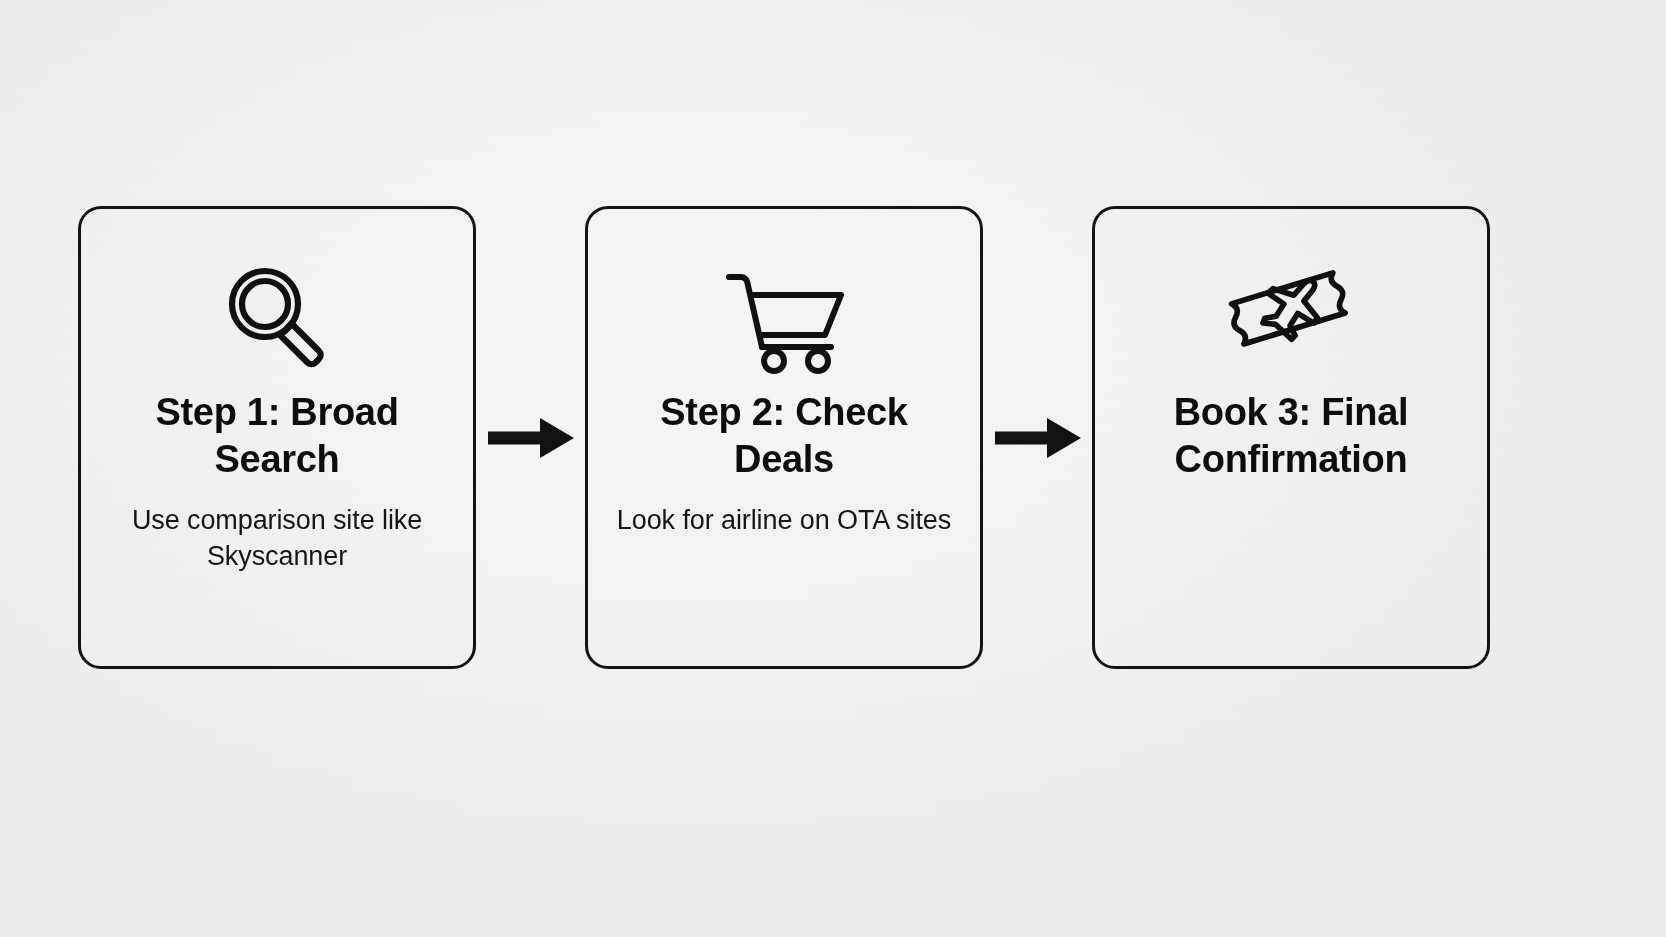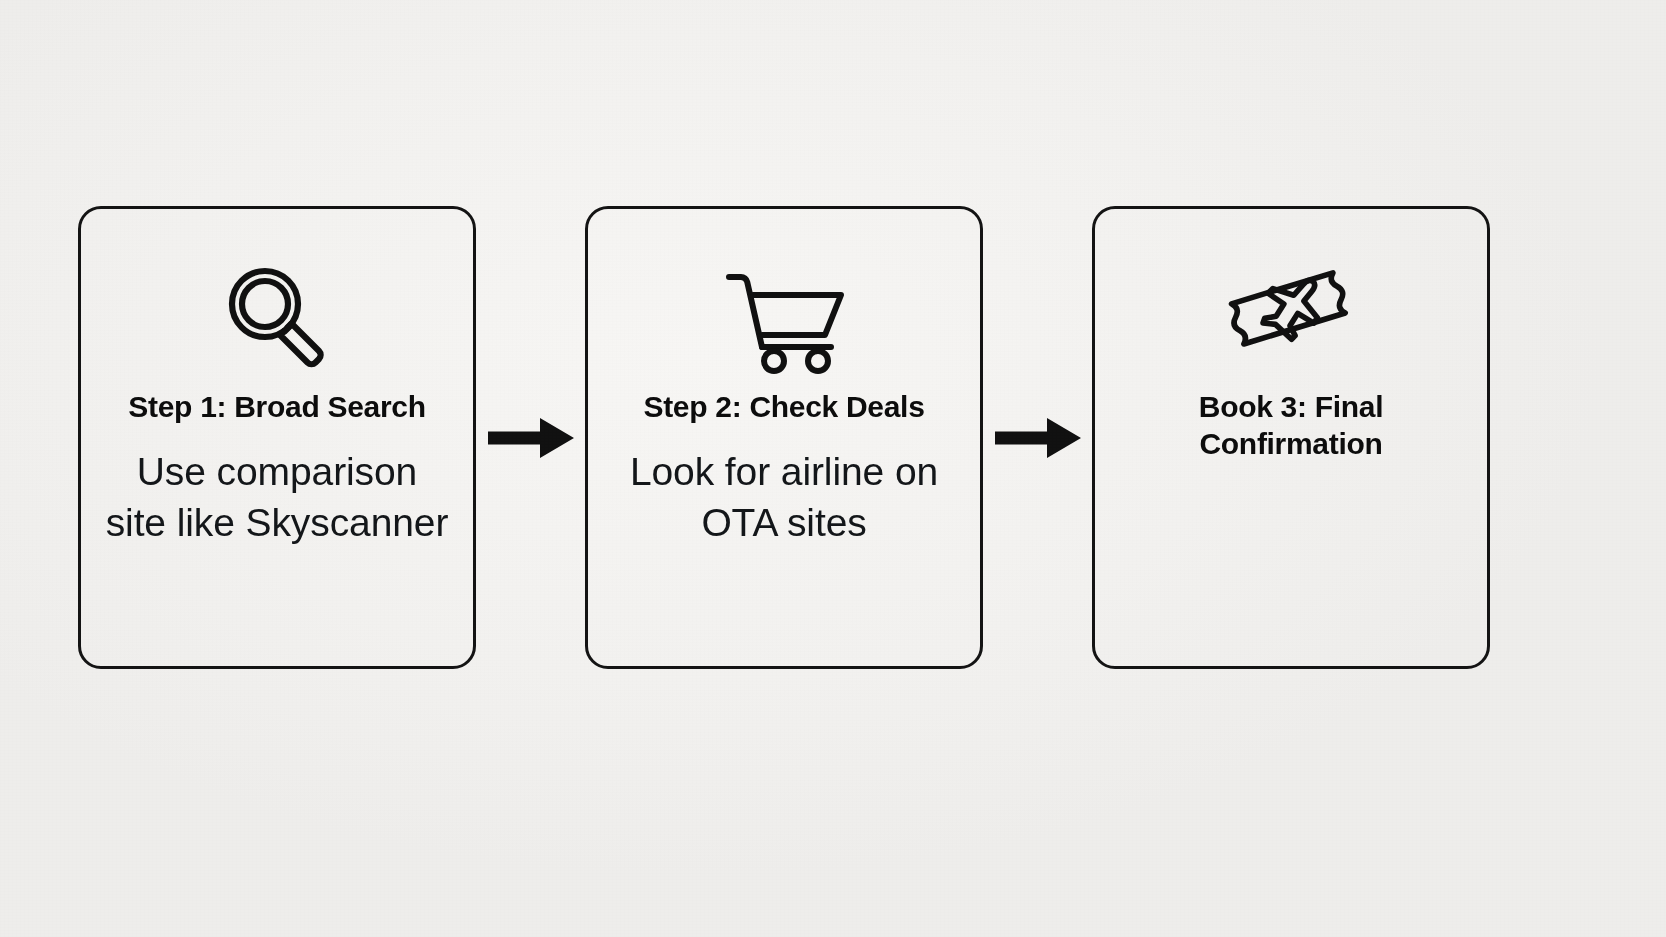--- a/index.html
+++ b/index.html
@@ -63,32 +63,32 @@
     height: 128px;
     margin-top: 46px;
     display: flex;
     align-items: center;
     justify-content: center;
   }
   .card-icon svg { display: block; }
 
   .card-title {
     margin-top: 6px;
-    font-size: 30px;
+    font-size: 38px;
     font-weight: 700;
     line-height: 1.23;
     letter-spacing: -0.3px;
     color: #0d0d0d;
     text-align: center;
     max-width: 330px;
   }
 
   .card-desc {
     margin-top: 21px;
-    font-size: 39px;
+    font-size: 27px;
     font-weight: 400;
     line-height: 1.3;
     letter-spacing: -0.1px;
     color: #14171a;
     text-align: center;
     max-width: 345px;
   }
 
   .arrow {
     width: 92px;

